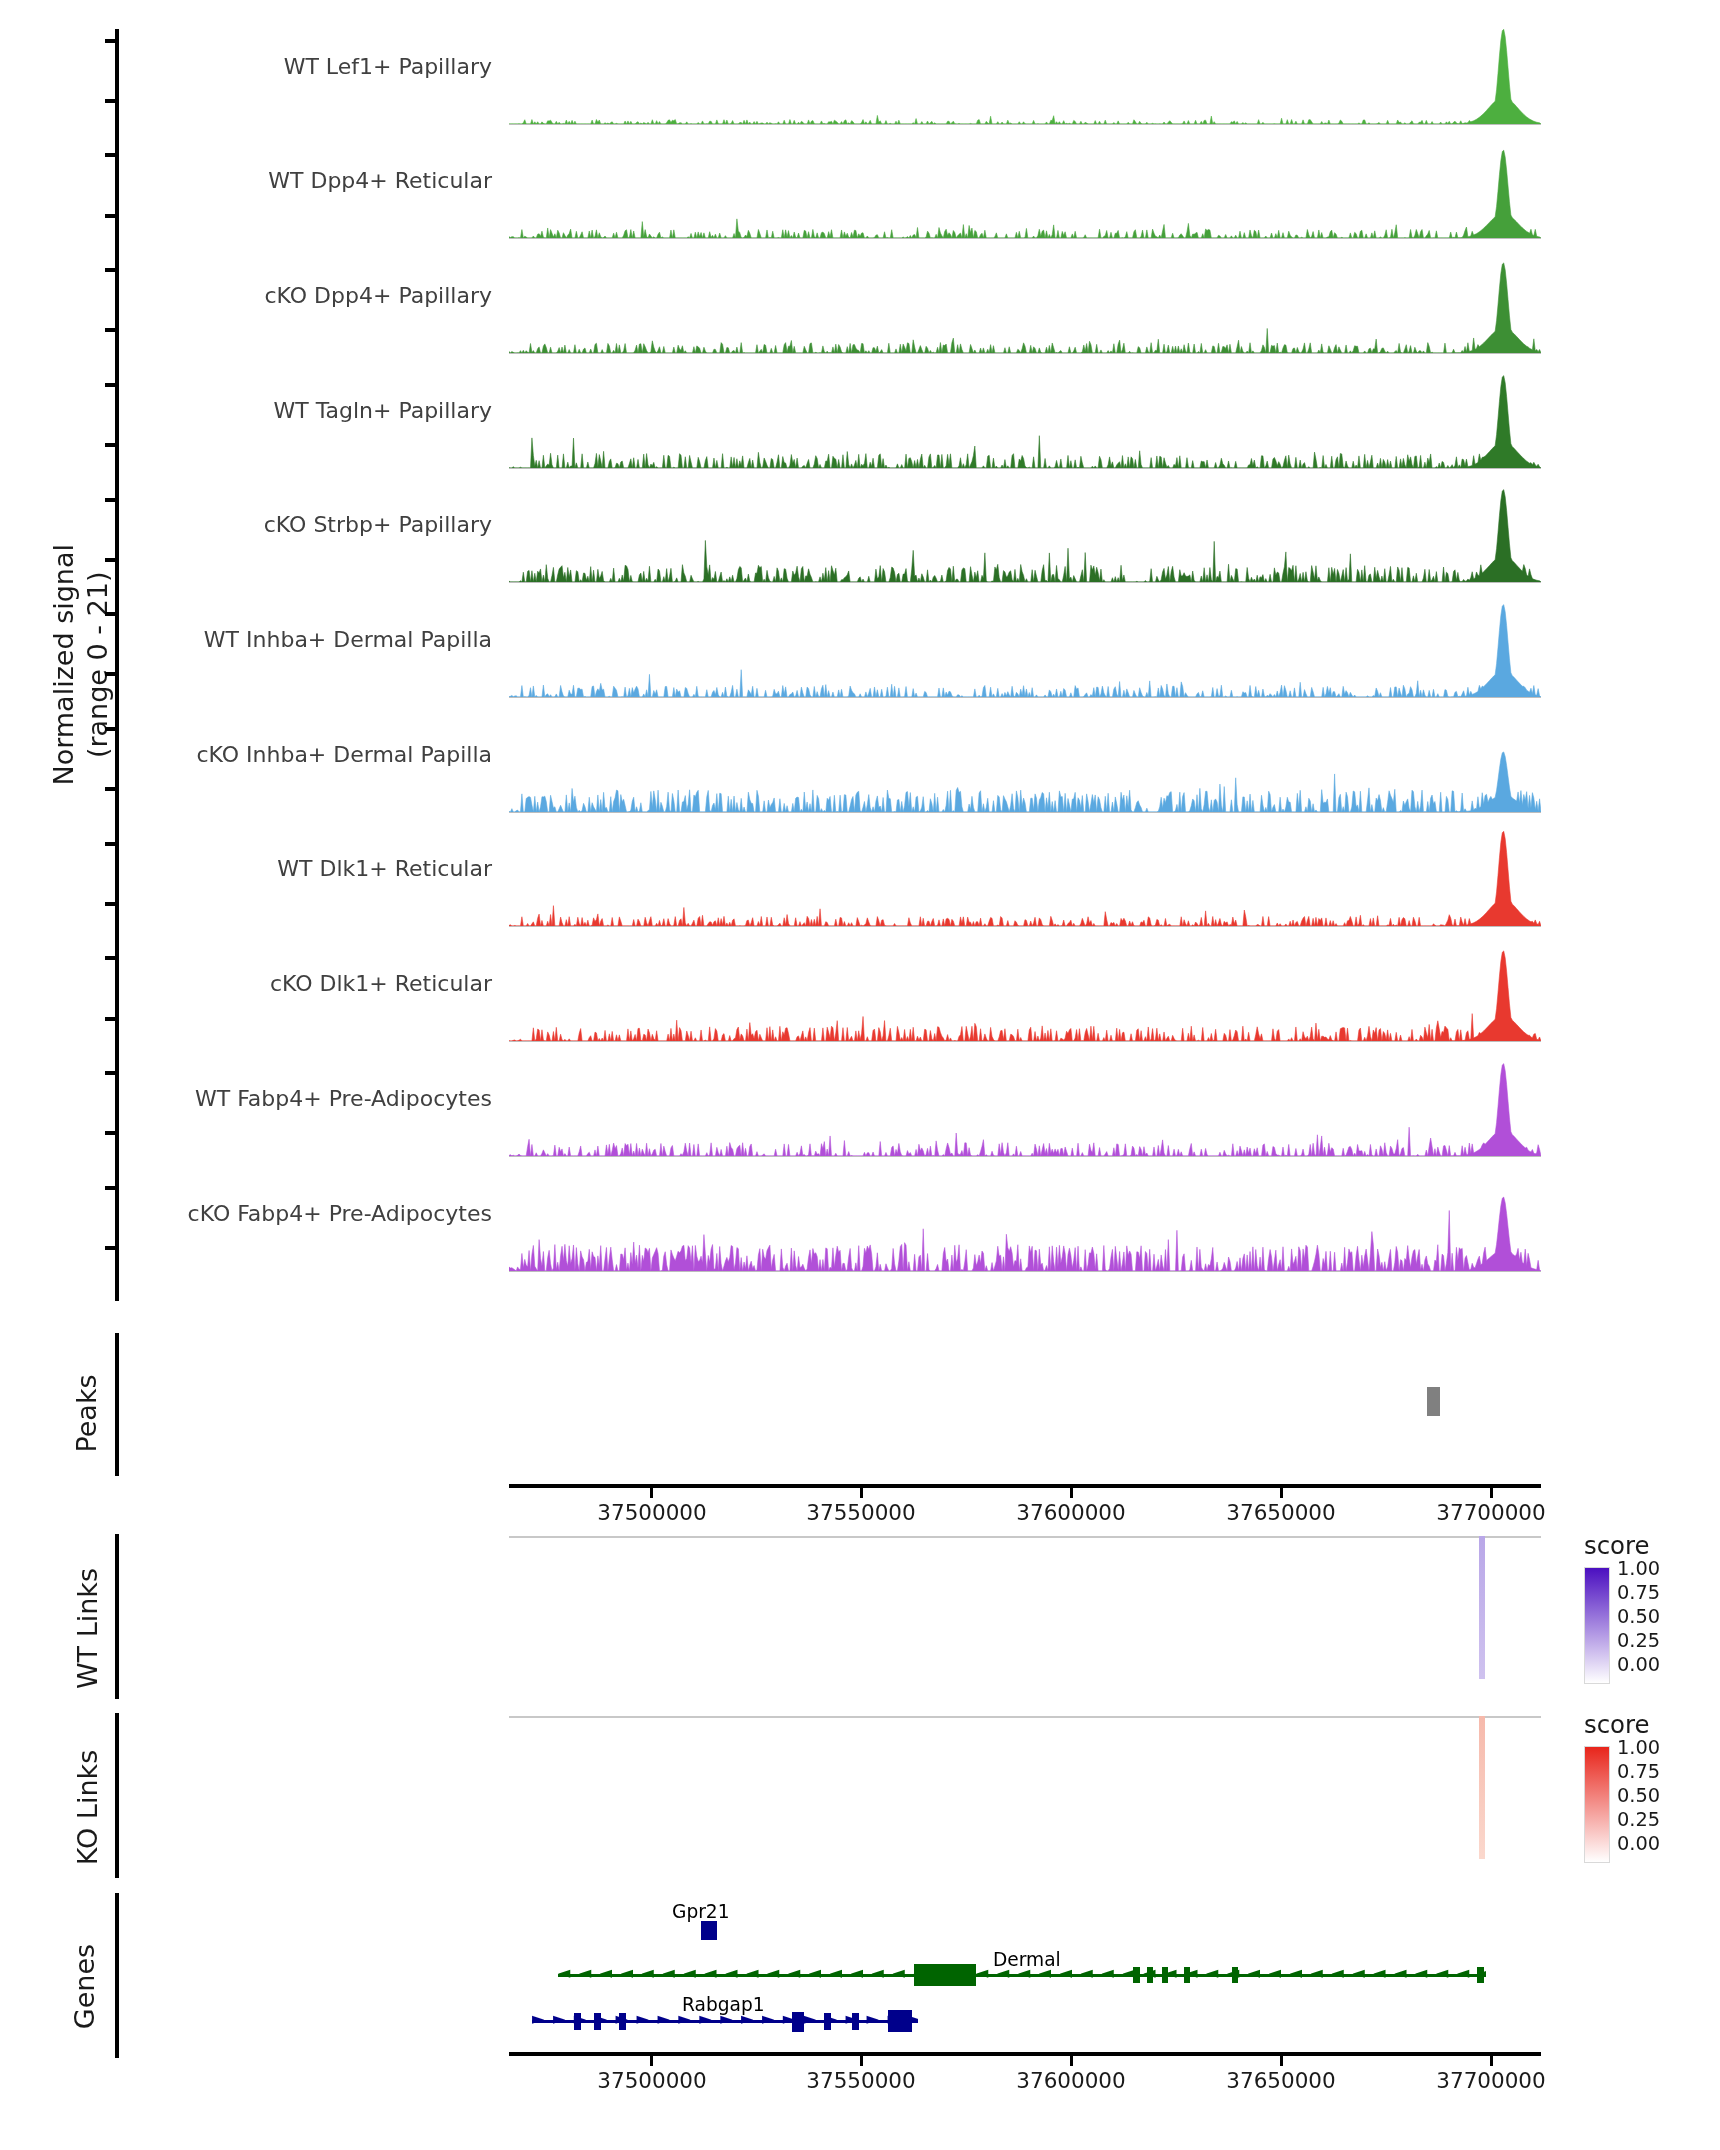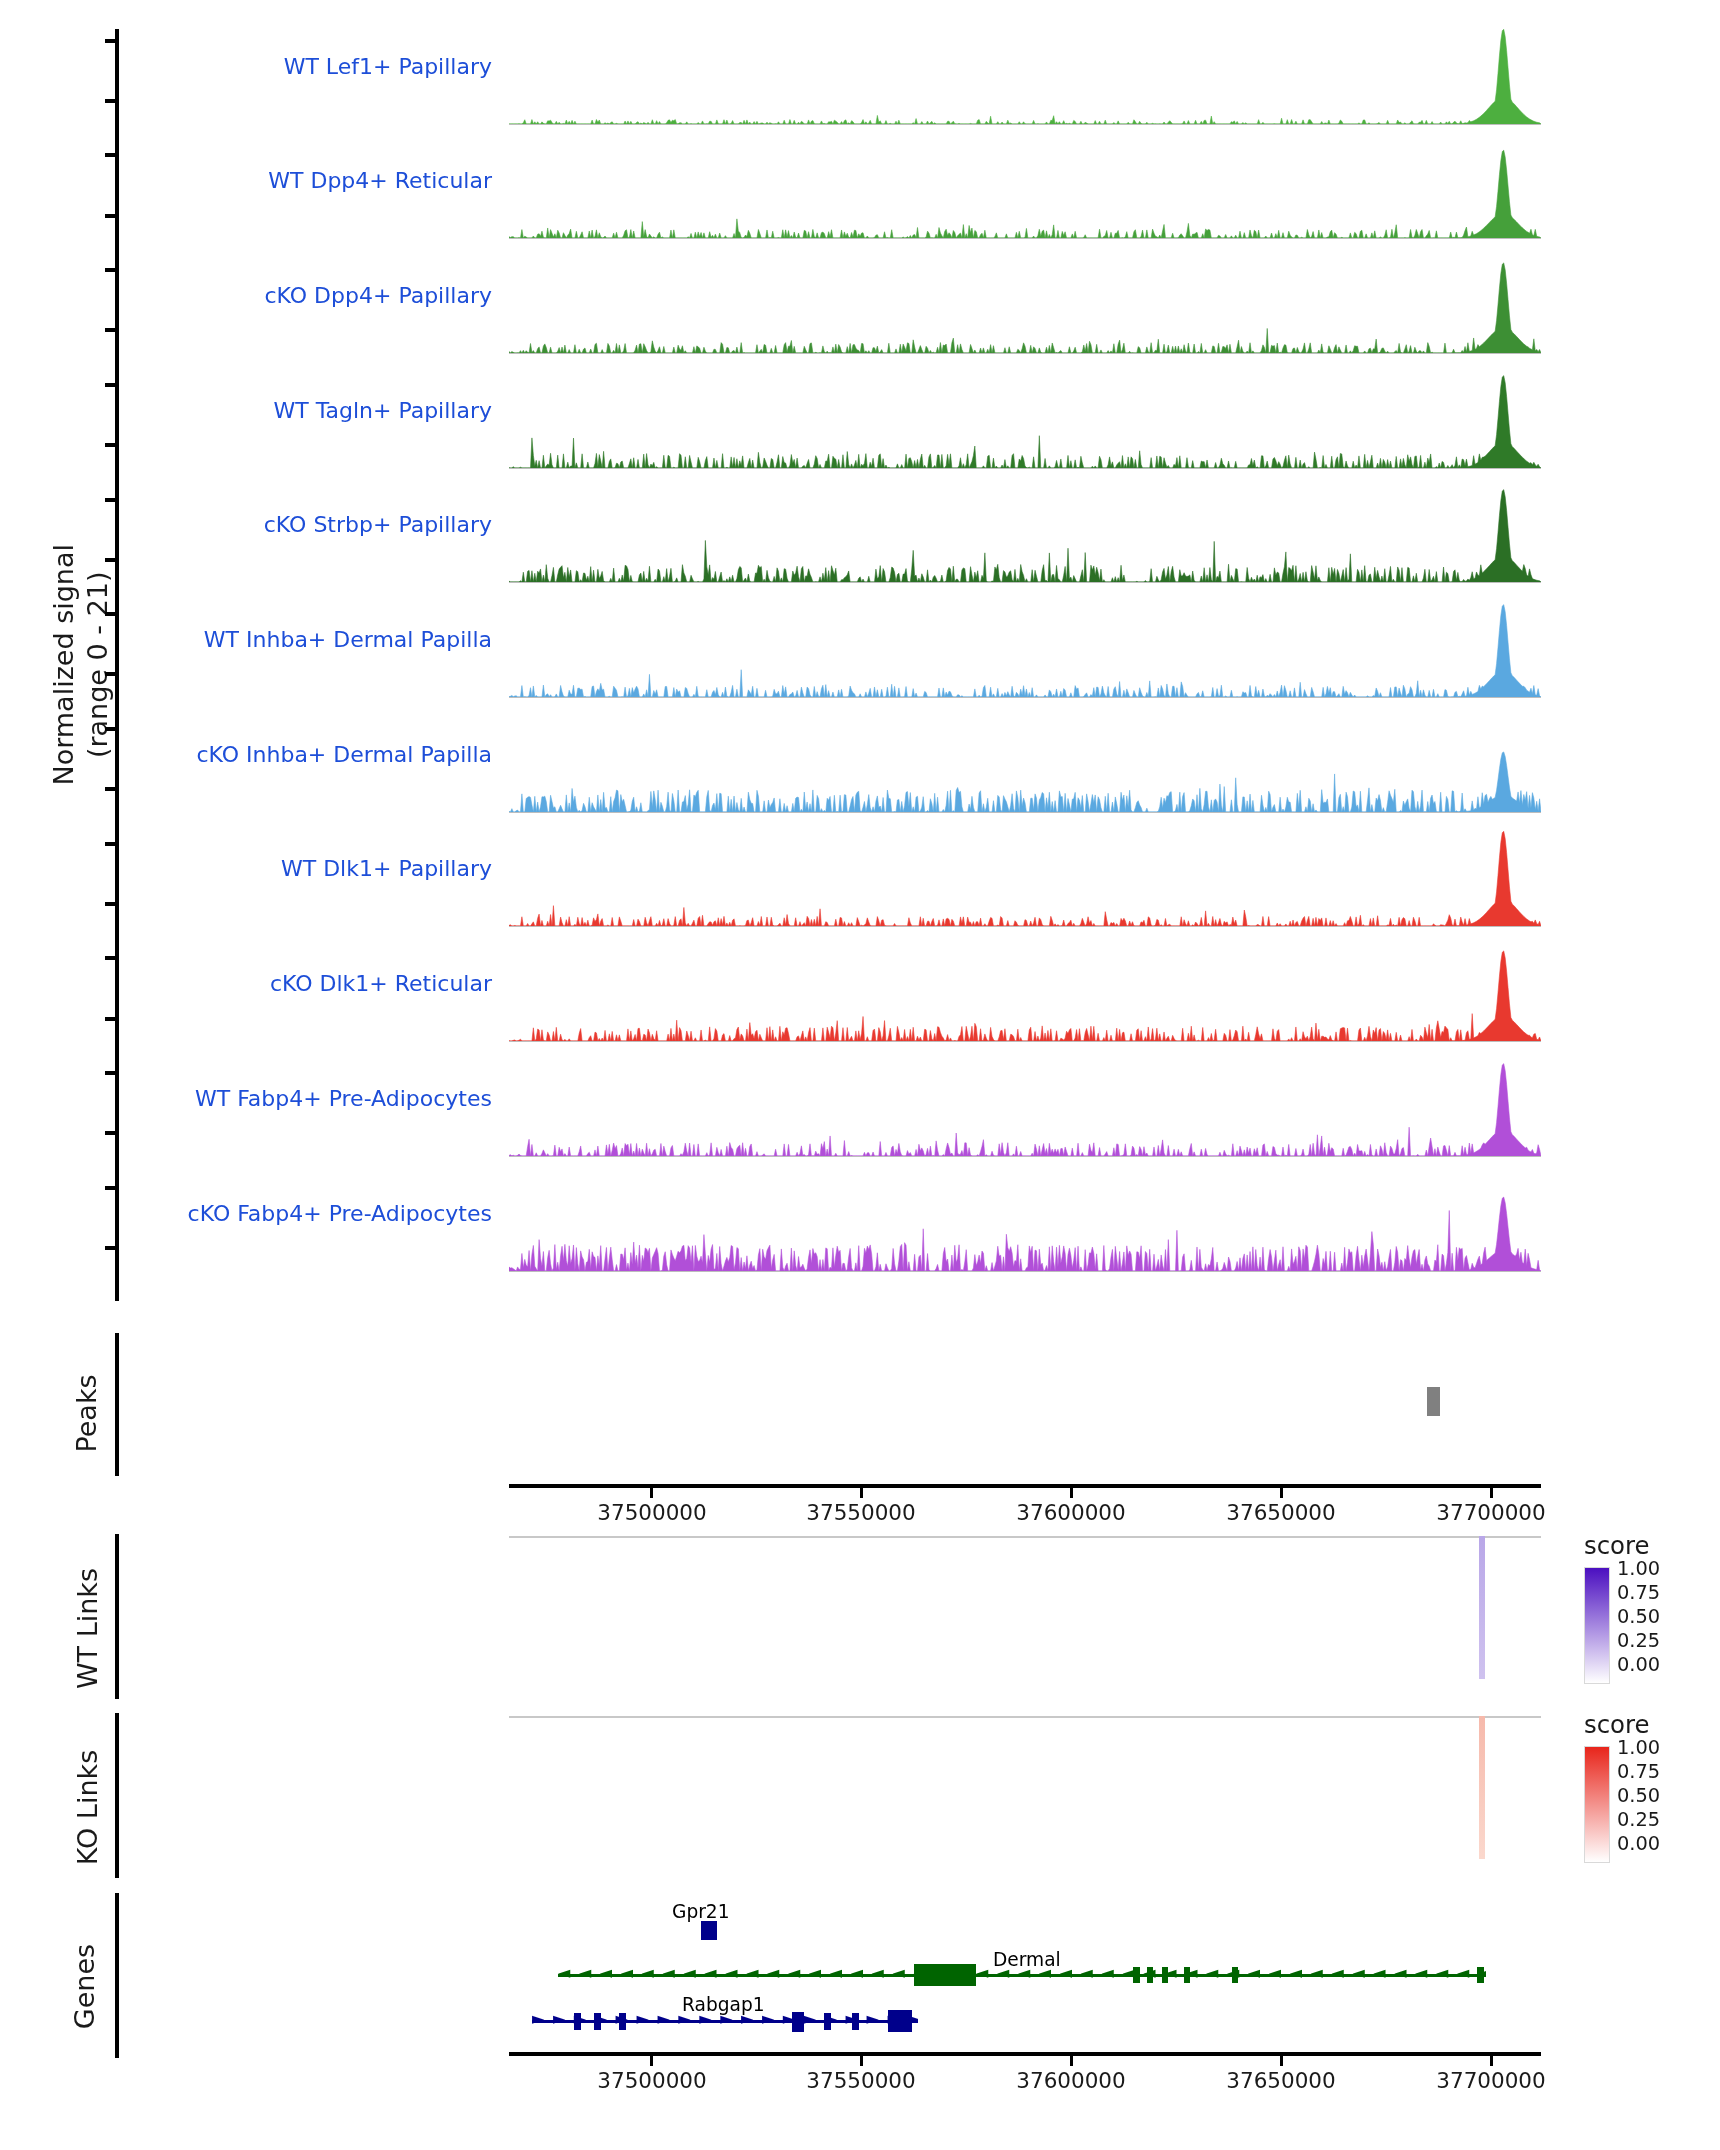--- a/index.html
+++ b/index.html
@@ -33,21 +33,21 @@
     position: absolute;
     left: 0;
     width: 1721px;
     height: 115px;
   }
   .track-label {
     position: absolute;
     right: 1229px;
     top: 32px;
     font-size: 22px;
-    color: #1d4ed8;
+    color: #404040;
     white-space: nowrap;
     text-align: right;
   }
   .track-canvas {
     position: absolute;
     left: 509px;
     top: 0px;
     width: 1032px;
     height: 115px;
   }
@@ -258,21 +258,21 @@
         <div class="track-baseline" style="top: 102px;"></div>
       </div>
       <div class="track-row" style="top: 710px;">
         <div class="track-label">cKO Inhba+ Dermal Papilla</div>
         <svg class="track-canvas" width="1032" height="115" viewBox="0 0 1440 160">
           <path d="M0,142 L0.0,141.4 L2.0,142.0 L4.0,137.4 L6.0,142.0 L8.0,142.0 L10.0,140.4 L12.0,139.4 L14.0,142.0 L16.0,142.0 L18.0,116.8 L20.0,142.0 L22.0,142.0 L24.0,123.3 L26.0,121.6 L28.0,120.6 L30.0,121.7 L32.0,132.5 L34.0,141.7 L36.0,120.2 L38.0,142.0 L40.0,128.3 L42.0,142.0 L44.0,134.8 L46.0,120.8 L48.0,121.0 L50.0,120.0 L52.0,127.6 L54.0,142.0 L56.0,142.0 L58.0,118.7 L60.0,127.5 L62.0,136.5 L64.0,134.8 L66.0,142.0 L68.0,142.0 L70.0,137.5 L72.0,132.7 L74.0,137.7 L76.0,142.0 L78.0,142.0 L80.0,118.2 L82.0,142.0 L84.0,129.4 L86.0,142.0 L88.0,109.2 L90.0,128.4 L92.0,120.0 L94.0,135.7 L96.0,142.0 L98.0,139.8 L100.0,142.0 L102.0,140.1 L104.0,130.0 L106.0,134.7 L108.0,142.0 L110.0,142.0 L112.0,121.5 L114.0,142.0 L116.0,129.1 L118.0,134.8 L120.0,138.4 L122.0,142.0 L124.0,118.3 L126.0,142.0 L128.0,124.7 L130.0,142.0 L132.0,114.6 L134.0,136.7 L136.0,135.8 L138.0,142.0 L140.0,142.0 L142.0,120.7 L144.0,142.0 L146.0,127.6 L148.0,122.3 L150.0,111.5 L152.0,112.6 L154.0,142.0 L156.0,117.8 L158.0,127.7 L160.0,124.4 L162.0,133.0 L164.0,142.0 L166.0,142.0 L168.0,141.5 L170.0,139.5 L172.0,127.0 L174.0,121.4 L176.0,142.0 L178.0,134.8 L180.0,142.0 L182.0,140.6 L184.0,129.2 L186.0,142.0 L188.0,142.0 L190.0,142.0 L192.0,142.0 L194.0,140.2 L196.0,138.6 L198.0,113.4 L200.0,135.1 L202.0,112.6 L204.0,124.8 L206.0,142.0 L208.0,111.6 L210.0,142.0 L212.0,128.6 L214.0,134.1 L216.0,142.0 L218.0,142.0 L220.0,134.5 L222.0,114.4 L224.0,139.2 L226.0,142.0 L228.0,116.3 L230.0,126.4 L232.0,142.0 L234.0,142.0 L236.0,111.4 L238.0,142.0 L240.0,142.0 L242.0,128.1 L244.0,127.6 L246.0,119.2 L248.0,139.3 L250.0,131.2 L252.0,111.1 L254.0,142.0 L256.0,141.2 L258.0,118.3 L260.0,120.7 L262.0,114.7 L264.0,111.8 L266.0,142.0 L268.0,142.0 L270.0,142.0 L272.0,142.0 L274.0,142.0 L276.0,120.8 L278.0,112.0 L280.0,139.4 L282.0,142.0 L284.0,133.0 L286.0,129.6 L288.0,138.8 L290.0,116.4 L292.0,142.0 L294.0,115.9 L296.0,116.5 L298.0,142.0 L300.0,142.0 L302.0,142.0 L304.0,142.0 L306.0,120.0 L308.0,142.0 L310.0,124.4 L312.0,142.0 L314.0,119.8 L316.0,142.0 L318.0,128.9 L320.0,138.9 L322.0,142.0 L324.0,123.0 L326.0,142.0 L328.0,135.1 L330.0,142.0 L332.0,142.0 L334.0,114.4 L336.0,124.7 L338.0,129.9 L340.0,130.3 L342.0,142.0 L344.0,142.0 L346.0,111.8 L348.0,120.0 L350.0,142.0 L352.0,142.0 L354.0,141.8 L356.0,126.5 L358.0,142.0 L360.0,142.0 L362.0,125.4 L364.0,136.0 L366.0,131.6 L368.0,128.7 L370.0,122.5 L372.0,142.0 L374.0,142.0 L376.0,142.0 L378.0,123.6 L380.0,142.0 L382.0,142.0 L384.0,130.1 L386.0,142.0 L388.0,133.3 L390.0,142.0 L392.0,142.0 L394.0,142.0 L396.0,130.1 L398.0,141.9 L400.0,123.0 L402.0,121.3 L404.0,122.0 L406.0,142.0 L408.0,138.3 L410.0,142.0 L412.0,114.2 L414.0,138.7 L416.0,128.1 L418.0,142.0 L420.0,130.5 L422.0,142.0 L424.0,111.3 L426.0,142.0 L428.0,142.0 L430.0,118.9 L432.0,123.5 L434.0,142.0 L436.0,137.4 L438.0,142.0 L440.0,139.8 L442.0,142.0 L444.0,122.9 L446.0,125.7 L448.0,120.4 L450.0,142.0 L452.0,142.0 L454.0,118.7 L456.0,142.0 L458.0,141.5 L460.0,142.0 L462.0,118.6 L464.0,142.0 L466.0,141.1 L468.0,117.9 L470.0,118.4 L472.0,142.0 L474.0,142.0 L476.0,133.8 L478.0,124.5 L480.0,120.4 L482.0,142.0 L484.0,118.5 L486.0,114.5 L488.0,113.2 L490.0,140.4 L492.0,142.0 L494.0,135.3 L496.0,127.4 L498.0,142.0 L500.0,131.6 L502.0,117.8 L504.0,135.8 L506.0,142.0 L508.0,134.8 L510.0,142.0 L512.0,127.0 L514.0,119.7 L516.0,135.8 L518.0,133.7 L520.0,142.0 L522.0,121.8 L524.0,142.0 L526.0,142.0 L528.0,111.4 L530.0,123.3 L532.0,123.6 L534.0,142.0 L536.0,142.0 L538.0,141.5 L540.0,142.0 L542.0,125.3 L544.0,124.6 L546.0,142.0 L548.0,127.4 L550.0,142.0 L552.0,133.2 L554.0,114.7 L556.0,113.6 L558.0,134.5 L560.0,114.9 L562.0,142.0 L564.0,134.8 L566.0,142.0 L568.0,121.4 L570.0,120.2 L572.0,142.0 L574.0,140.8 L576.0,135.3 L578.0,120.7 L580.0,142.0 L582.0,142.0 L584.0,140.1 L586.0,142.0 L588.0,123.6 L590.0,130.1 L592.0,142.0 L594.0,116.0 L596.0,142.0 L598.0,121.4 L600.0,142.0 L602.0,142.0 L604.0,142.0 L606.0,138.6 L608.0,142.0 L610.0,132.8 L612.0,113.0 L614.0,142.0 L616.0,111.8 L618.0,142.0 L620.0,140.2 L622.0,142.0 L624.0,112.0 L626.0,107.9 L628.0,114.8 L630.0,113.3 L632.0,134.8 L634.0,142.0 L636.0,142.0 L638.0,142.0 L640.0,142.0 L642.0,131.0 L644.0,138.6 L646.0,120.2 L648.0,135.4 L650.0,142.0 L652.0,142.0 L654.0,142.0 L656.0,115.6 L658.0,112.4 L660.0,142.0 L662.0,130.6 L664.0,142.0 L666.0,135.5 L668.0,122.9 L670.0,142.0 L672.0,142.0 L674.0,142.0 L676.0,126.3 L678.0,142.0 L680.0,142.0 L682.0,118.9 L684.0,121.3 L686.0,138.8 L688.0,142.0 L690.0,119.3 L692.0,124.1 L694.0,127.9 L696.0,134.8 L698.0,142.0 L700.0,133.1 L702.0,116.6 L704.0,137.3 L706.0,142.0 L708.0,112.7 L710.0,122.2 L712.0,142.0 L714.0,111.6 L716.0,134.0 L718.0,122.7 L720.0,129.1 L722.0,142.0 L724.0,142.0 L726.0,142.0 L728.0,122.9 L730.0,122.8 L732.0,139.4 L734.0,116.8 L736.0,122.4 L738.0,141.9 L740.0,125.2 L742.0,121.7 L744.0,114.8 L746.0,116.7 L748.0,142.0 L750.0,122.3 L752.0,136.4 L754.0,114.5 L756.0,142.0 L758.0,127.5 L760.0,142.0 L762.0,126.2 L764.0,142.0 L766.0,142.0 L768.0,112.6 L770.0,121.1 L772.0,120.6 L774.0,142.0 L776.0,116.0 L778.0,142.0 L780.0,123.2 L782.0,132.1 L784.0,142.0 L786.0,124.2 L788.0,123.7 L790.0,114.7 L792.0,142.0 L794.0,122.2 L796.0,125.8 L798.0,136.5 L800.0,119.1 L802.0,142.0 L804.0,142.0 L806.0,116.8 L808.0,127.4 L810.0,142.0 L812.0,130.2 L814.0,117.7 L816.0,129.2 L818.0,118.3 L820.0,142.0 L822.0,120.8 L824.0,124.9 L826.0,136.1 L828.0,142.0 L830.0,142.0 L832.0,120.2 L834.0,141.4 L836.0,115.9 L838.0,142.0 L840.0,142.0 L842.0,128.3 L844.0,142.0 L846.0,121.1 L848.0,130.5 L850.0,142.0 L852.0,142.0 L854.0,114.5 L856.0,126.2 L858.0,118.4 L860.0,142.0 L862.0,119.5 L864.0,135.2 L866.0,111.7 L868.0,139.2 L870.0,142.0 L872.0,142.0 L874.0,136.0 L876.0,128.9 L878.0,126.4 L880.0,132.3 L882.0,135.8 L884.0,142.0 L886.0,142.0 L888.0,142.0 L890.0,136.7 L892.0,142.0 L894.0,142.0 L896.0,142.0 L898.0,142.0 L900.0,142.0 L902.0,142.0 L904.0,142.0 L906.0,141.1 L908.0,134.8 L910.0,121.5 L912.0,136.7 L914.0,122.8 L916.0,129.1 L918.0,119.3 L920.0,120.6 L922.0,114.8 L924.0,113.7 L926.0,142.0 L928.0,142.0 L930.0,139.8 L932.0,131.5 L934.0,142.0 L936.0,114.4 L938.0,142.0 L940.0,120.3 L942.0,115.0 L944.0,142.0 L946.0,142.0 L948.0,142.0 L950.0,140.0 L952.0,133.4 L954.0,123.9 L956.0,126.4 L958.0,142.0 L960.0,118.0 L962.0,142.0 L964.0,109.1 L966.0,137.4 L968.0,142.0 L970.0,131.8 L972.0,113.3 L974.0,113.2 L976.0,135.0 L978.0,142.0 L980.0,125.1 L982.0,142.0 L984.0,125.9 L986.0,123.8 L988.0,128.1 L990.0,142.0 L992.0,103.1 L994.0,132.6 L996.0,142.0 L998.0,106.6 L1000.0,142.0 L1002.0,142.0 L1004.0,142.0 L1006.0,142.0 L1008.0,125.1 L1010.0,142.0 L1012.0,142.0 L1014.0,94.4 L1016.0,131.5 L1018.0,142.0 L1020.0,142.0 L1022.0,142.0 L1024.0,121.0 L1026.0,121.2 L1028.0,142.0 L1030.0,126.5 L1032.0,142.0 L1034.0,117.1 L1036.0,142.0 L1038.0,125.9 L1040.0,142.0 L1042.0,142.0 L1044.0,142.0 L1046.0,142.0 L1048.0,142.0 L1050.0,118.7 L1052.0,132.6 L1054.0,142.0 L1056.0,135.7 L1058.0,142.0 L1060.0,113.0 L1062.0,117.7 L1064.0,142.0 L1066.0,135.5 L1068.0,131.7 L1070.0,142.0 L1072.0,142.0 L1074.0,142.0 L1076.0,121.4 L1078.0,142.0 L1080.0,138.0 L1082.0,142.0 L1084.0,135.2 L1086.0,121.5 L1088.0,128.2 L1090.0,128.4 L1092.0,142.0 L1094.0,142.0 L1096.0,142.0 L1098.0,142.0 L1100.0,116.1 L1102.0,135.2 L1104.0,111.8 L1106.0,142.0 L1108.0,142.0 L1110.0,142.0 L1112.0,134.8 L1114.0,142.0 L1116.0,122.8 L1118.0,126.7 L1120.0,142.0 L1122.0,130.6 L1124.0,142.0 L1126.0,139.2 L1128.0,142.0 L1130.0,142.0 L1132.0,142.0 L1134.0,110.9 L1136.0,129.7 L1138.0,128.5 L1140.0,128.9 L1142.0,123.9 L1144.0,142.0 L1146.0,142.0 L1148.0,142.0 L1150.0,142.0 L1152.0,89.0 L1154.0,142.0 L1156.0,141.7 L1158.0,122.2 L1160.0,117.4 L1162.0,142.0 L1164.0,134.6 L1166.0,142.0 L1168.0,114.4 L1170.0,120.8 L1172.0,142.0 L1174.0,142.0 L1176.0,135.2 L1178.0,112.8 L1180.0,114.0 L1182.0,134.3 L1184.0,132.4 L1186.0,142.0 L1188.0,113.1 L1190.0,142.0 L1192.0,142.0 L1194.0,142.0 L1196.0,142.0 L1198.0,125.9 L1200.0,108.4 L1202.0,142.0 L1204.0,131.8 L1206.0,142.0 L1208.0,142.0 L1210.0,122.6 L1212.0,126.4 L1214.0,117.8 L1216.0,126.2 L1218.0,142.0 L1220.0,136.0 L1222.0,142.0 L1224.0,141.7 L1226.0,128.4 L1228.0,112.5 L1230.0,118.7 L1232.0,123.2 L1234.0,128.7 L1236.0,110.4 L1238.0,142.0 L1240.0,142.0 L1242.0,142.0 L1244.0,139.9 L1246.0,141.6 L1248.0,126.8 L1250.0,133.0 L1252.0,127.7 L1254.0,123.8 L1256.0,136.8 L1258.0,141.7 L1260.0,111.6 L1262.0,113.8 L1264.0,134.5 L1266.0,142.0 L1268.0,127.3 L1270.0,142.0 L1272.0,133.2 L1274.0,111.5 L1276.0,142.0 L1278.0,141.6 L1280.0,142.0 L1282.0,127.5 L1284.0,142.0 L1286.0,122.8 L1288.0,118.4 L1290.0,130.5 L1292.0,127.4 L1294.0,141.4 L1296.0,142.0 L1298.0,142.0 L1300.0,114.5 L1302.0,142.0 L1304.0,142.0 L1306.0,142.0 L1308.0,120.3 L1310.0,124.7 L1312.0,142.0 L1314.0,142.0 L1316.0,112.5 L1318.0,113.3 L1320.0,141.9 L1322.0,140.3 L1324.0,141.8 L1326.0,141.8 L1328.0,139.6 L1330.0,115.6 L1332.0,141.5 L1334.0,137.5 L1336.0,141.1 L1338.0,140.9 L1340.0,140.6 L1342.0,140.2 L1344.0,126.6 L1346.0,139.2 L1348.0,136.9 L1350.0,137.9 L1352.0,120.8 L1354.0,136.1 L1356.0,134.9 L1358.0,115.2 L1360.0,131.2 L1362.0,119.1 L1364.0,117.5 L1366.0,128.6 L1368.0,123.9 L1370.0,120.3 L1372.0,124.4 L1374.0,123.1 L1376.0,121.9 L1378.0,111.9 L1380.0,97.3 L1382.0,81.7 L1384.0,68.1 L1386.0,59.5 L1388.0,58.3 L1390.0,64.7 L1392.0,77.1 L1394.0,92.4 L1396.0,107.5 L1398.0,120.2 L1400.0,122.7 L1402.0,124.0 L1404.0,125.4 L1406.0,126.8 L1408.0,114.1 L1410.0,129.6 L1412.0,112.2 L1414.0,132.3 L1416.0,117.7 L1418.0,125.9 L1420.0,113.7 L1422.0,136.8 L1424.0,118.9 L1426.0,136.0 L1428.0,115.1 L1430.0,122.5 L1432.0,139.1 L1434.0,127.1 L1436.0,140.8 L1438.0,123.7 L1440,142 Z" fill="#5aa8e0" stroke="#5aa8e0" stroke-width="0.8"></path>
         </svg>
         <div class="track-baseline" style="top: 102px;"></div>
       </div>
       <div class="track-row" style="top: 824px;">
-        <div class="track-label">WT Dlk1+ Papillary</div>
+        <div class="track-label">WT Dlk1+ Reticular</div>
         <svg class="track-canvas" width="1032" height="115" viewBox="0 0 1440 160">
           <path d="M0,142 L0.0,141.2 L2.0,140.5 L4.0,142.0 L6.0,142.0 L8.0,141.4 L10.0,142.0 L12.0,142.0 L14.0,142.0 L16.0,142.0 L18.0,129.2 L20.0,142.0 L22.0,142.0 L24.0,142.0 L26.0,138.5 L28.0,142.0 L30.0,142.0 L32.0,139.1 L34.0,136.3 L36.0,142.0 L38.0,142.0 L40.0,131.2 L42.0,125.5 L44.0,142.0 L46.0,134.3 L48.0,142.0 L50.0,142.0 L52.0,142.0 L54.0,135.5 L56.0,142.0 L58.0,126.1 L60.0,142.0 L62.0,113.7 L64.0,142.0 L66.0,142.0 L68.0,142.0 L70.0,142.0 L72.0,129.6 L74.0,137.4 L76.0,142.0 L78.0,142.0 L80.0,133.2 L82.0,142.0 L84.0,129.1 L86.0,142.0 L88.0,142.0 L90.0,142.0 L92.0,139.8 L94.0,142.0 L96.0,129.9 L98.0,138.5 L100.0,142.0 L102.0,130.3 L104.0,141.0 L106.0,137.0 L108.0,142.0 L110.0,133.9 L112.0,142.0 L114.0,142.0 L116.0,140.9 L118.0,130.7 L120.0,135.8 L122.0,132.9 L124.0,125.2 L126.0,142.0 L128.0,135.3 L130.0,131.7 L132.0,142.0 L134.0,142.0 L136.0,142.0 L138.0,140.6 L140.0,142.0 L142.0,142.0 L144.0,130.2 L146.0,142.0 L148.0,142.0 L150.0,142.0 L152.0,142.0 L154.0,129.4 L156.0,135.3 L158.0,142.0 L160.0,142.0 L162.0,142.0 L164.0,142.0 L166.0,142.0 L168.0,142.0 L170.0,142.0 L172.0,142.0 L174.0,133.1 L176.0,142.0 L178.0,142.0 L180.0,132.5 L182.0,135.8 L184.0,142.0 L186.0,142.0 L188.0,142.0 L190.0,129.9 L192.0,137.4 L194.0,142.0 L196.0,134.6 L198.0,129.1 L200.0,142.0 L202.0,142.0 L204.0,142.0 L206.0,138.3 L208.0,142.0 L210.0,134.3 L212.0,142.0 L214.0,140.7 L216.0,131.9 L218.0,142.0 L220.0,142.0 L222.0,131.8 L224.0,138.6 L226.0,142.0 L228.0,142.0 L230.0,141.0 L232.0,129.0 L234.0,142.0 L236.0,142.0 L238.0,134.3 L240.0,132.0 L242.0,142.0 L244.0,116.2 L246.0,137.8 L248.0,142.0 L250.0,138.3 L252.0,141.9 L254.0,142.0 L256.0,138.2 L258.0,133.9 L260.0,142.0 L262.0,142.0 L264.0,131.4 L266.0,128.9 L268.0,142.0 L270.0,127.1 L272.0,142.0 L274.0,142.0 L276.0,142.0 L278.0,138.7 L280.0,136.3 L282.0,136.5 L284.0,141.1 L286.0,136.2 L288.0,134.8 L290.0,142.0 L292.0,130.6 L294.0,142.0 L296.0,131.8 L298.0,140.6 L300.0,128.6 L302.0,142.0 L304.0,137.8 L306.0,142.0 L308.0,136.8 L310.0,142.0 L312.0,134.2 L314.0,132.1 L316.0,142.0 L318.0,142.0 L320.0,142.0 L322.0,141.8 L324.0,142.0 L326.0,142.0 L328.0,142.0 L330.0,141.3 L332.0,134.5 L334.0,133.9 L336.0,142.0 L338.0,137.4 L340.0,130.5 L342.0,142.0 L344.0,142.0 L346.0,142.0 L348.0,135.8 L350.0,142.0 L352.0,128.8 L354.0,142.0 L356.0,142.0 L358.0,142.0 L360.0,129.5 L362.0,142.0 L364.0,142.0 L366.0,129.9 L368.0,140.7 L370.0,142.0 L372.0,142.0 L374.0,142.0 L376.0,140.5 L378.0,138.1 L380.0,142.0 L382.0,142.0 L384.0,130.6 L386.0,140.7 L388.0,126.1 L390.0,138.4 L392.0,142.0 L394.0,142.0 L396.0,142.0 L398.0,142.0 L400.0,130.6 L402.0,142.0 L404.0,142.0 L406.0,136.0 L408.0,142.0 L410.0,140.0 L412.0,137.4 L414.0,142.0 L416.0,128.6 L418.0,131.6 L420.0,142.0 L422.0,133.0 L424.0,142.0 L426.0,132.7 L428.0,142.0 L430.0,128.7 L432.0,142.0 L434.0,118.1 L436.0,142.0 L438.0,142.0 L440.0,142.0 L442.0,136.1 L444.0,137.2 L446.0,142.0 L448.0,142.0 L450.0,142.0 L452.0,142.0 L454.0,142.0 L456.0,132.6 L458.0,142.0 L460.0,142.0 L462.0,130.1 L464.0,130.8 L466.0,142.0 L468.0,135.9 L470.0,142.0 L472.0,142.0 L474.0,137.5 L476.0,142.0 L478.0,137.4 L480.0,142.0 L482.0,142.0 L484.0,142.0 L486.0,130.4 L488.0,135.9 L490.0,142.0 L492.0,141.0 L494.0,142.0 L496.0,140.8 L498.0,138.6 L500.0,130.7 L502.0,136.4 L504.0,141.5 L506.0,142.0 L508.0,142.0 L510.0,142.0 L512.0,142.0 L514.0,129.0 L516.0,134.9 L518.0,142.0 L520.0,134.1 L522.0,133.2 L524.0,141.0 L526.0,142.0 L528.0,142.0 L530.0,142.0 L532.0,142.0 L534.0,142.0 L536.0,142.0 L538.0,138.6 L540.0,142.0 L542.0,142.0 L544.0,142.0 L546.0,142.0 L548.0,142.0 L550.0,142.0 L552.0,142.0 L554.0,142.0 L556.0,142.0 L558.0,130.5 L560.0,137.9 L562.0,142.0 L564.0,142.0 L566.0,142.0 L568.0,142.0 L570.0,142.0 L572.0,142.0 L574.0,129.2 L576.0,142.0 L578.0,131.3 L580.0,142.0 L582.0,142.0 L584.0,135.4 L586.0,135.3 L588.0,142.0 L590.0,135.8 L592.0,131.6 L594.0,142.0 L596.0,142.0 L598.0,141.1 L600.0,133.5 L602.0,142.0 L604.0,142.0 L606.0,132.2 L608.0,142.0 L610.0,132.2 L612.0,131.4 L614.0,132.9 L616.0,142.0 L618.0,132.8 L620.0,135.3 L622.0,142.0 L624.0,142.0 L626.0,142.0 L628.0,142.0 L630.0,129.4 L632.0,138.4 L634.0,129.3 L636.0,142.0 L638.0,142.0 L640.0,129.7 L642.0,136.8 L644.0,136.7 L646.0,142.0 L648.0,135.9 L650.0,142.0 L652.0,136.1 L654.0,136.1 L656.0,141.6 L658.0,131.1 L660.0,142.0 L662.0,142.0 L664.0,138.9 L666.0,142.0 L668.0,142.0 L670.0,135.5 L672.0,130.2 L674.0,131.4 L676.0,142.0 L678.0,142.0 L680.0,142.0 L682.0,140.8 L684.0,142.0 L686.0,128.9 L688.0,130.9 L690.0,142.0 L692.0,142.0 L694.0,142.0 L696.0,134.5 L698.0,142.0 L700.0,142.0 L702.0,142.0 L704.0,142.0 L706.0,134.7 L708.0,136.8 L710.0,141.3 L712.0,142.0 L714.0,142.0 L716.0,142.0 L718.0,142.0 L720.0,133.2 L722.0,134.4 L724.0,142.0 L726.0,142.0 L728.0,135.2 L730.0,142.0 L732.0,137.9 L734.0,129.9 L736.0,142.0 L738.0,142.0 L740.0,130.8 L742.0,133.3 L744.0,139.9 L746.0,142.0 L748.0,142.0 L750.0,142.0 L752.0,142.0 L754.0,142.0 L756.0,128.6 L758.0,134.1 L760.0,142.0 L762.0,139.1 L764.0,142.0 L766.0,140.1 L768.0,142.0 L770.0,142.0 L772.0,141.3 L774.0,133.8 L776.0,142.0 L778.0,142.0 L780.0,138.5 L782.0,137.2 L784.0,133.9 L786.0,142.0 L788.0,138.3 L790.0,142.0 L792.0,142.0 L794.0,142.0 L796.0,142.0 L798.0,138.5 L800.0,131.4 L802.0,136.8 L804.0,142.0 L806.0,139.0 L808.0,129.2 L810.0,138.2 L812.0,134.5 L814.0,142.0 L816.0,138.5 L818.0,142.0 L820.0,142.0 L822.0,142.0 L824.0,142.0 L826.0,142.0 L828.0,142.0 L830.0,142.0 L832.0,122.1 L834.0,133.1 L836.0,142.0 L838.0,142.0 L840.0,137.2 L842.0,138.6 L844.0,137.1 L846.0,142.0 L848.0,138.6 L850.0,142.0 L852.0,142.0 L854.0,131.5 L856.0,135.2 L858.0,131.3 L860.0,135.0 L862.0,142.0 L864.0,142.0 L866.0,135.1 L868.0,141.0 L870.0,136.1 L872.0,141.9 L874.0,142.0 L876.0,142.0 L878.0,142.0 L880.0,142.0 L882.0,136.3 L884.0,137.6 L886.0,134.1 L888.0,142.0 L890.0,142.0 L892.0,129.3 L894.0,130.9 L896.0,140.8 L898.0,142.0 L900.0,142.0 L902.0,140.7 L904.0,132.9 L906.0,134.0 L908.0,142.0 L910.0,140.4 L912.0,142.0 L914.0,142.0 L916.0,131.6 L918.0,142.0 L920.0,140.5 L922.0,139.5 L924.0,142.0 L926.0,142.0 L928.0,142.0 L930.0,142.0 L932.0,142.0 L934.0,142.0 L936.0,142.0 L938.0,129.2 L940.0,142.0 L942.0,133.3 L944.0,138.9 L946.0,142.0 L948.0,134.8 L950.0,142.0 L952.0,142.0 L954.0,140.4 L956.0,142.0 L958.0,136.5 L960.0,138.6 L962.0,142.0 L964.0,140.4 L966.0,130.1 L968.0,142.0 L970.0,142.0 L972.0,121.0 L974.0,142.0 L976.0,138.4 L978.0,142.0 L980.0,142.0 L982.0,128.8 L984.0,142.0 L986.0,133.2 L988.0,142.0 L990.0,137.6 L992.0,131.6 L994.0,140.1 L996.0,142.0 L998.0,135.6 L1000.0,138.0 L1002.0,136.3 L1004.0,142.0 L1006.0,139.9 L1008.0,141.0 L1010.0,129.6 L1012.0,139.1 L1014.0,133.8 L1016.0,142.0 L1018.0,142.0 L1020.0,142.0 L1022.0,142.0 L1024.0,142.0 L1026.0,119.8 L1028.0,129.1 L1030.0,142.0 L1032.0,141.4 L1034.0,142.0 L1036.0,142.0 L1038.0,142.0 L1040.0,142.0 L1042.0,142.0 L1044.0,139.9 L1046.0,140.5 L1048.0,142.0 L1050.0,142.0 L1052.0,128.8 L1054.0,142.0 L1056.0,142.0 L1058.0,142.0 L1060.0,129.0 L1062.0,142.0 L1064.0,142.0 L1066.0,142.0 L1068.0,142.0 L1070.0,142.0 L1072.0,137.9 L1074.0,142.0 L1076.0,138.9 L1078.0,142.0 L1080.0,142.0 L1082.0,142.0 L1084.0,139.2 L1086.0,142.0 L1088.0,142.0 L1090.0,135.5 L1092.0,142.0 L1094.0,133.7 L1096.0,142.0 L1098.0,137.1 L1100.0,135.7 L1102.0,142.0 L1104.0,142.0 L1106.0,135.4 L1108.0,131.2 L1110.0,128.9 L1112.0,142.0 L1114.0,134.5 L1116.0,128.7 L1118.0,142.0 L1120.0,142.0 L1122.0,131.4 L1124.0,142.0 L1126.0,130.0 L1128.0,142.0 L1130.0,131.6 L1132.0,134.4 L1134.0,130.8 L1136.0,142.0 L1138.0,142.0 L1140.0,130.8 L1142.0,142.0 L1144.0,142.0 L1146.0,134.5 L1148.0,142.0 L1150.0,134.7 L1152.0,142.0 L1154.0,138.7 L1156.0,142.0 L1158.0,142.0 L1160.0,142.0 L1162.0,142.0 L1164.0,142.0 L1166.0,137.4 L1168.0,142.0 L1170.0,134.9 L1172.0,134.5 L1174.0,128.8 L1176.0,135.1 L1178.0,142.0 L1180.0,142.0 L1182.0,129.4 L1184.0,142.0 L1186.0,138.6 L1188.0,127.1 L1190.0,142.0 L1192.0,140.2 L1194.0,142.0 L1196.0,142.0 L1198.0,142.0 L1200.0,142.0 L1202.0,131.7 L1204.0,142.0 L1206.0,130.8 L1208.0,142.0 L1210.0,142.0 L1212.0,127.8 L1214.0,142.0 L1216.0,142.0 L1218.0,142.0 L1220.0,142.0 L1222.0,142.0 L1224.0,142.0 L1226.0,140.6 L1228.0,141.2 L1230.0,131.5 L1232.0,142.0 L1234.0,139.7 L1236.0,142.0 L1238.0,140.7 L1240.0,142.0 L1242.0,130.0 L1244.0,142.0 L1246.0,133.3 L1248.0,130.3 L1250.0,132.0 L1252.0,142.0 L1254.0,142.0 L1256.0,134.5 L1258.0,142.0 L1260.0,142.0 L1262.0,129.9 L1264.0,135.0 L1266.0,142.0 L1268.0,142.0 L1270.0,130.0 L1272.0,142.0 L1274.0,142.0 L1276.0,142.0 L1278.0,142.0 L1280.0,142.0 L1282.0,142.0 L1284.0,142.0 L1286.0,142.0 L1288.0,142.0 L1290.0,139.1 L1292.0,140.9 L1294.0,142.0 L1296.0,142.0 L1298.0,142.0 L1300.0,140.4 L1302.0,140.6 L1304.0,141.0 L1306.0,142.0 L1308.0,138.2 L1310.0,133.9 L1312.0,126.3 L1314.0,130.8 L1316.0,140.2 L1318.0,141.9 L1320.0,132.4 L1322.0,141.8 L1324.0,141.8 L1326.0,141.7 L1328.0,129.6 L1330.0,136.5 L1332.0,141.2 L1334.0,131.8 L1336.0,140.6 L1338.0,140.2 L1340.0,131.7 L1342.0,139.1 L1344.0,138.4 L1346.0,137.6 L1348.0,136.6 L1350.0,135.5 L1352.0,134.2 L1354.0,132.7 L1356.0,131.1 L1358.0,129.3 L1360.0,127.4 L1362.0,125.3 L1364.0,123.2 L1366.0,120.9 L1368.0,118.7 L1370.0,116.4 L1372.0,114.3 L1374.0,112.2 L1376.0,110.3 L1378.0,94.5 L1380.0,71.5 L1382.0,47.0 L1384.0,25.4 L1386.0,11.9 L1388.0,10.0 L1390.0,20.1 L1392.0,39.6 L1394.0,63.7 L1396.0,87.6 L1398.0,107.6 L1400.0,111.6 L1402.0,113.6 L1404.0,115.7 L1406.0,118.0 L1408.0,120.2 L1410.0,122.5 L1412.0,124.6 L1414.0,126.7 L1416.0,128.7 L1418.0,130.5 L1420.0,132.2 L1422.0,133.7 L1424.0,135.1 L1426.0,136.3 L1428.0,135.6 L1430.0,138.2 L1432.0,133.6 L1434.0,138.6 L1436.0,140.1 L1438.0,135.5 L1440,142 Z" fill="#e8392f" stroke="#e8392f" stroke-width="0.8"></path>
         </svg>
         <div class="track-baseline" style="top: 102px;"></div>
       </div>
       <div class="track-row" style="top: 939px;">
         <div class="track-label">cKO Dlk1+ Reticular</div>
         <svg class="track-canvas" width="1032" height="115" viewBox="0 0 1440 160">
           <path d="M0,142 L0.0,141.6 L2.0,142.0 L4.0,142.0 L6.0,141.2 L8.0,140.6 L10.0,142.0 L12.0,141.8 L14.0,141.0 L16.0,139.5 L18.0,142.0 L20.0,142.0 L22.0,142.0 L24.0,142.0 L26.0,142.0 L28.0,142.0 L30.0,142.0 L32.0,142.0 L34.0,123.7 L36.0,142.0 L38.0,139.2 L40.0,125.5 L42.0,126.8 L44.0,142.0 L46.0,126.4 L48.0,140.8 L50.0,142.0 L52.0,142.0 L54.0,129.4 L56.0,133.7 L58.0,142.0 L60.0,142.0 L62.0,128.9 L64.0,142.0 L66.0,123.0 L68.0,142.0 L70.0,142.0 L72.0,132.6 L74.0,140.3 L76.0,142.0 L78.0,139.8 L80.0,142.0 L82.0,142.0 L84.0,139.1 L86.0,142.0 L88.0,142.0 L90.0,142.0 L92.0,142.0 L94.0,142.0 L96.0,142.0 L98.0,131.4 L100.0,124.7 L102.0,142.0 L104.0,142.0 L106.0,142.0 L108.0,142.0 L110.0,142.0 L112.0,137.4 L114.0,134.7 L116.0,142.0 L118.0,142.0 L120.0,129.7 L122.0,130.8 L124.0,142.0 L126.0,138.5 L128.0,142.0 L130.0,137.9 L132.0,142.0 L134.0,127.3 L136.0,142.0 L138.0,142.0 L140.0,132.1 L142.0,142.0 L144.0,128.7 L146.0,142.0 L148.0,142.0 L150.0,133.4 L152.0,142.0 L154.0,133.5 L156.0,142.0 L158.0,142.0 L160.0,142.0 L162.0,142.0 L164.0,142.0 L166.0,125.2 L168.0,142.0 L170.0,128.0 L172.0,142.0 L174.0,138.8 L176.0,133.0 L178.0,142.0 L180.0,124.6 L182.0,124.4 L184.0,141.0 L186.0,142.0 L188.0,132.7 L190.0,133.6 L192.0,142.0 L194.0,125.4 L196.0,130.7 L198.0,142.0 L200.0,132.8 L202.0,138.7 L204.0,141.5 L206.0,127.8 L208.0,142.0 L210.0,142.0 L212.0,142.0 L214.0,142.0 L216.0,142.0 L218.0,142.0 L220.0,142.0 L222.0,132.5 L224.0,142.0 L226.0,124.5 L228.0,142.0 L230.0,132.4 L232.0,142.0 L234.0,113.0 L236.0,142.0 L238.0,123.4 L240.0,127.6 L242.0,142.0 L244.0,142.0 L246.0,142.0 L248.0,128.1 L250.0,134.3 L252.0,142.0 L254.0,128.4 L256.0,141.7 L258.0,142.0 L260.0,137.6 L262.0,142.0 L264.0,142.0 L266.0,142.0 L268.0,126.7 L270.0,142.0 L272.0,142.0 L274.0,140.8 L276.0,142.0 L278.0,142.0 L280.0,122.4 L282.0,142.0 L284.0,142.0 L286.0,138.5 L288.0,124.8 L290.0,128.3 L292.0,142.0 L294.0,142.0 L296.0,142.0 L298.0,133.7 L300.0,131.8 L302.0,142.0 L304.0,142.0 L306.0,142.0 L308.0,134.5 L310.0,142.0 L312.0,141.7 L314.0,138.8 L316.0,137.8 L318.0,126.1 L320.0,122.6 L322.0,140.5 L324.0,132.2 L326.0,135.0 L328.0,142.0 L330.0,142.0 L332.0,125.5 L334.0,142.0 L336.0,116.4 L338.0,134.2 L340.0,131.9 L342.0,139.1 L344.0,129.3 L346.0,127.1 L348.0,142.0 L350.0,132.7 L352.0,137.5 L354.0,142.0 L356.0,142.0 L358.0,142.0 L360.0,123.6 L362.0,142.0 L364.0,122.0 L366.0,142.0 L368.0,126.6 L370.0,142.0 L372.0,136.2 L374.0,142.0 L376.0,142.0 L378.0,121.6 L380.0,142.0 L382.0,129.2 L384.0,133.8 L386.0,124.2 L388.0,123.5 L390.0,131.6 L392.0,142.0 L394.0,142.0 L396.0,142.0 L398.0,142.0 L400.0,142.0 L402.0,136.3 L404.0,135.0 L406.0,142.0 L408.0,134.9 L410.0,128.0 L412.0,142.0 L414.0,136.3 L416.0,142.0 L418.0,130.4 L420.0,123.4 L422.0,142.0 L424.0,142.0 L426.0,124.1 L428.0,142.0 L430.0,142.0 L432.0,142.0 L434.0,142.0 L436.0,142.0 L438.0,123.8 L440.0,142.0 L442.0,142.0 L444.0,122.8 L446.0,129.9 L448.0,138.0 L450.0,121.4 L452.0,123.7 L454.0,142.0 L456.0,131.0 L458.0,113.7 L460.0,142.0 L462.0,142.0 L464.0,142.0 L466.0,123.5 L468.0,142.0 L470.0,142.0 L472.0,123.2 L474.0,142.0 L476.0,139.0 L478.0,135.5 L480.0,142.0 L482.0,142.0 L484.0,128.0 L486.0,142.0 L488.0,127.8 L490.0,140.3 L492.0,131.4 L494.0,107.9 L496.0,142.0 L498.0,142.0 L500.0,136.1 L502.0,142.0 L504.0,142.0 L506.0,142.0 L508.0,127.4 L510.0,125.4 L512.0,142.0 L514.0,142.0 L516.0,123.4 L518.0,129.2 L520.0,142.0 L522.0,134.6 L524.0,113.6 L526.0,142.0 L528.0,142.0 L530.0,134.7 L532.0,124.2 L534.0,142.0 L536.0,142.0 L538.0,142.0 L540.0,142.0 L542.0,121.7 L544.0,130.0 L546.0,141.5 L548.0,137.2 L550.0,141.6 L552.0,126.0 L554.0,142.0 L556.0,135.9 L558.0,142.0 L560.0,125.8 L562.0,142.0 L564.0,122.9 L566.0,142.0 L568.0,142.0 L570.0,135.3 L572.0,141.0 L574.0,136.5 L576.0,142.0 L578.0,142.0 L580.0,125.8 L582.0,126.5 L584.0,142.0 L586.0,142.0 L588.0,127.5 L590.0,138.9 L592.0,142.0 L594.0,131.7 L596.0,142.0 L598.0,122.2 L600.0,122.9 L602.0,130.4 L604.0,135.3 L606.0,137.9 L608.0,142.0 L610.0,140.7 L612.0,133.1 L614.0,142.0 L616.0,137.8 L618.0,142.0 L620.0,142.0 L622.0,141.5 L624.0,142.0 L626.0,142.0 L628.0,135.8 L630.0,133.2 L632.0,121.9 L634.0,142.0 L636.0,142.0 L638.0,121.6 L640.0,131.8 L642.0,142.0 L644.0,135.6 L646.0,121.5 L648.0,142.0 L650.0,117.4 L652.0,122.1 L654.0,142.0 L656.0,142.0 L658.0,125.0 L660.0,142.0 L662.0,140.9 L664.0,132.2 L666.0,138.3 L668.0,142.0 L670.0,142.0 L672.0,123.1 L674.0,135.7 L676.0,140.1 L678.0,142.0 L680.0,142.0 L682.0,142.0 L684.0,136.4 L686.0,127.8 L688.0,127.3 L690.0,140.3 L692.0,125.0 L694.0,142.0 L696.0,142.0 L698.0,142.0 L700.0,132.7 L702.0,133.4 L704.0,135.8 L706.0,142.0 L708.0,142.0 L710.0,125.6 L712.0,142.0 L714.0,137.2 L716.0,142.0 L718.0,142.0 L720.0,142.0 L722.0,142.0 L724.0,142.0 L726.0,126.8 L728.0,122.8 L730.0,142.0 L732.0,142.0 L734.0,128.9 L736.0,142.0 L738.0,135.1 L740.0,142.0 L742.0,138.1 L744.0,121.0 L746.0,142.0 L748.0,130.9 L750.0,142.0 L752.0,127.4 L754.0,142.0 L756.0,125.1 L758.0,142.0 L760.0,142.0 L762.0,141.7 L764.0,127.8 L766.0,142.0 L768.0,142.0 L770.0,138.2 L772.0,138.9 L774.0,140.9 L776.0,138.1 L778.0,128.5 L780.0,131.8 L782.0,126.8 L784.0,124.5 L786.0,142.0 L788.0,142.0 L790.0,138.0 L792.0,126.1 L794.0,142.0 L796.0,124.9 L798.0,142.0 L800.0,141.6 L802.0,142.0 L804.0,130.3 L806.0,124.6 L808.0,133.0 L810.0,142.0 L812.0,121.4 L814.0,140.2 L816.0,121.6 L818.0,142.0 L820.0,142.0 L822.0,131.3 L824.0,142.0 L826.0,142.0 L828.0,142.0 L830.0,137.3 L832.0,142.0 L834.0,127.0 L836.0,142.0 L838.0,142.0 L840.0,134.0 L842.0,142.0 L844.0,142.0 L846.0,142.0 L848.0,124.2 L850.0,142.0 L852.0,125.9 L854.0,142.0 L856.0,130.7 L858.0,129.7 L860.0,142.0 L862.0,142.0 L864.0,142.0 L866.0,142.0 L868.0,132.0 L870.0,142.0 L872.0,142.0 L874.0,142.0 L876.0,127.0 L878.0,125.0 L880.0,142.0 L882.0,127.7 L884.0,142.0 L886.0,142.0 L888.0,136.0 L890.0,142.0 L892.0,122.5 L894.0,142.0 L896.0,139.3 L898.0,124.8 L900.0,142.0 L902.0,139.7 L904.0,124.2 L906.0,142.0 L908.0,132.1 L910.0,142.0 L912.0,142.0 L914.0,129.5 L916.0,142.0 L918.0,138.4 L920.0,135.4 L922.0,142.0 L924.0,142.0 L926.0,134.2 L928.0,138.6 L930.0,141.4 L932.0,142.0 L934.0,142.0 L936.0,142.0 L938.0,142.0 L940.0,124.3 L942.0,142.0 L944.0,142.0 L946.0,142.0 L948.0,131.3 L950.0,142.0 L952.0,121.4 L954.0,142.0 L956.0,133.6 L958.0,142.0 L960.0,142.0 L962.0,140.9 L964.0,142.0 L966.0,142.0 L968.0,123.2 L970.0,142.0 L972.0,142.0 L974.0,142.0 L976.0,137.3 L978.0,142.0 L980.0,131.6 L982.0,142.0 L984.0,140.4 L986.0,125.7 L988.0,142.0 L990.0,142.0 L992.0,142.0 L994.0,142.0 L996.0,142.0 L998.0,131.4 L1000.0,134.1 L1002.0,142.0 L1004.0,142.0 L1006.0,126.2 L1008.0,142.0 L1010.0,140.7 L1012.0,134.9 L1014.0,126.8 L1016.0,129.2 L1018.0,142.0 L1020.0,142.0 L1022.0,142.0 L1024.0,121.4 L1026.0,142.0 L1028.0,139.2 L1030.0,142.0 L1032.0,129.9 L1034.0,142.0 L1036.0,142.0 L1038.0,142.0 L1040.0,142.0 L1042.0,133.0 L1044.0,122.3 L1046.0,132.1 L1048.0,139.0 L1050.0,132.1 L1052.0,142.0 L1054.0,142.0 L1056.0,142.0 L1058.0,142.0 L1060.0,142.0 L1062.0,142.0 L1064.0,142.0 L1066.0,125.1 L1068.0,138.5 L1070.0,142.0 L1072.0,128.5 L1074.0,126.2 L1076.0,142.0 L1078.0,142.0 L1080.0,142.0 L1082.0,142.0 L1084.0,142.0 L1086.0,142.0 L1088.0,139.2 L1090.0,142.0 L1092.0,137.4 L1094.0,142.0 L1096.0,142.0 L1098.0,122.5 L1100.0,142.0 L1102.0,142.0 L1104.0,138.9 L1106.0,142.0 L1108.0,129.1 L1110.0,136.3 L1112.0,139.1 L1114.0,135.3 L1116.0,142.0 L1118.0,135.9 L1120.0,122.7 L1122.0,138.9 L1124.0,142.0 L1126.0,117.1 L1128.0,140.4 L1130.0,125.8 L1132.0,142.0 L1134.0,135.5 L1136.0,135.4 L1138.0,137.0 L1140.0,136.6 L1142.0,139.4 L1144.0,140.4 L1146.0,134.5 L1148.0,140.5 L1150.0,141.8 L1152.0,142.0 L1154.0,129.4 L1156.0,142.0 L1158.0,142.0 L1160.0,125.0 L1162.0,124.0 L1164.0,123.3 L1166.0,123.8 L1168.0,142.0 L1170.0,124.1 L1172.0,142.0 L1174.0,141.5 L1176.0,142.0 L1178.0,142.0 L1180.0,142.0 L1182.0,142.0 L1184.0,142.0 L1186.0,126.9 L1188.0,124.0 L1190.0,142.0 L1192.0,142.0 L1194.0,136.9 L1196.0,142.0 L1198.0,134.6 L1200.0,121.6 L1202.0,135.8 L1204.0,142.0 L1206.0,126.8 L1208.0,131.6 L1210.0,123.4 L1212.0,142.0 L1214.0,126.9 L1216.0,124.7 L1218.0,142.0 L1220.0,128.8 L1222.0,131.8 L1224.0,140.4 L1226.0,126.6 L1228.0,142.0 L1230.0,131.4 L1232.0,142.0 L1234.0,142.0 L1236.0,142.0 L1238.0,130.0 L1240.0,142.0 L1242.0,142.0 L1244.0,133.8 L1246.0,142.0 L1248.0,142.0 L1250.0,142.0 L1252.0,142.0 L1254.0,142.0 L1256.0,136.0 L1258.0,142.0 L1260.0,125.9 L1262.0,142.0 L1264.0,142.0 L1266.0,139.3 L1268.0,142.0 L1270.0,142.0 L1272.0,134.2 L1274.0,136.6 L1276.0,142.0 L1278.0,122.7 L1280.0,130.5 L1282.0,137.5 L1284.0,119.0 L1286.0,142.0 L1288.0,125.8 L1290.0,142.0 L1292.0,142.0 L1294.0,124.0 L1296.0,113.9 L1298.0,125.0 L1300.0,137.1 L1302.0,128.7 L1304.0,130.4 L1306.0,121.3 L1308.0,123.8 L1310.0,125.7 L1312.0,142.0 L1314.0,137.5 L1316.0,141.9 L1318.0,141.9 L1320.0,141.9 L1322.0,129.4 L1324.0,125.9 L1326.0,141.7 L1328.0,126.5 L1330.0,141.4 L1332.0,141.2 L1334.0,141.0 L1336.0,130.5 L1338.0,127.8 L1340.0,139.8 L1342.0,139.3 L1344.0,103.9 L1346.0,137.8 L1348.0,136.9 L1350.0,135.8 L1352.0,134.6 L1354.0,130.1 L1356.0,131.6 L1358.0,129.9 L1360.0,128.1 L1362.0,126.1 L1364.0,124.1 L1366.0,122.0 L1368.0,119.8 L1370.0,117.7 L1372.0,115.6 L1374.0,113.7 L1376.0,111.9 L1378.0,96.8 L1380.0,75.0 L1382.0,51.6 L1384.0,31.1 L1386.0,18.3 L1388.0,16.4 L1390.0,26.0 L1392.0,44.6 L1394.0,67.6 L1396.0,90.3 L1398.0,109.3 L1400.0,113.1 L1402.0,115.0 L1404.0,117.0 L1406.0,119.1 L1408.0,121.3 L1410.0,123.4 L1412.0,125.5 L1414.0,127.5 L1416.0,129.4 L1418.0,131.1 L1420.0,132.7 L1422.0,134.1 L1424.0,134.0 L1426.0,136.6 L1428.0,137.5 L1430.0,132.6 L1432.0,131.6 L1434.0,139.7 L1436.0,140.2 L1438.0,136.5 L1440,142 Z" fill="#e8392f" stroke="#e8392f" stroke-width="0.8"></path>
         </svg>

